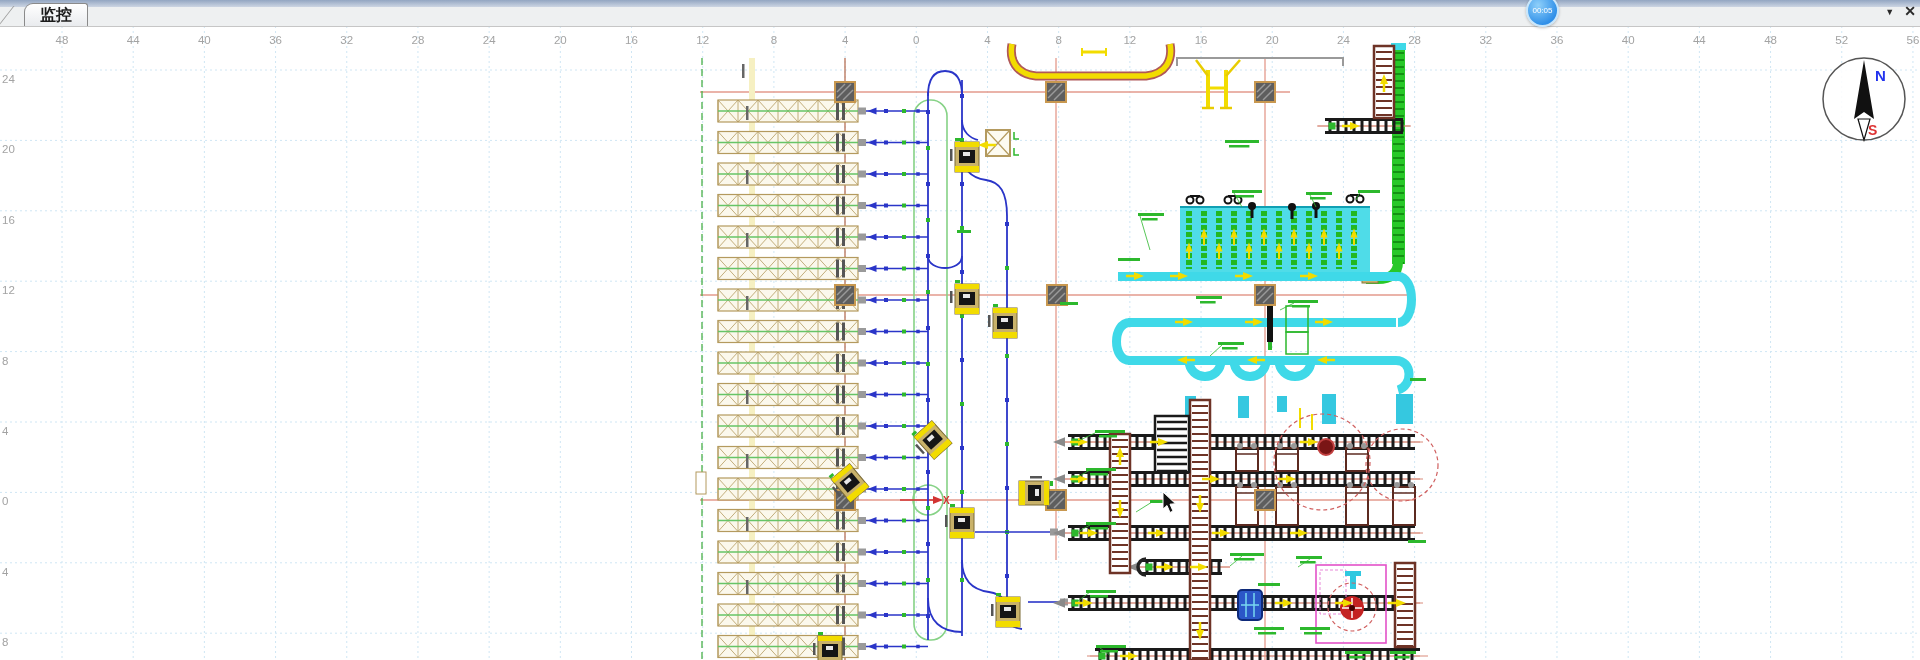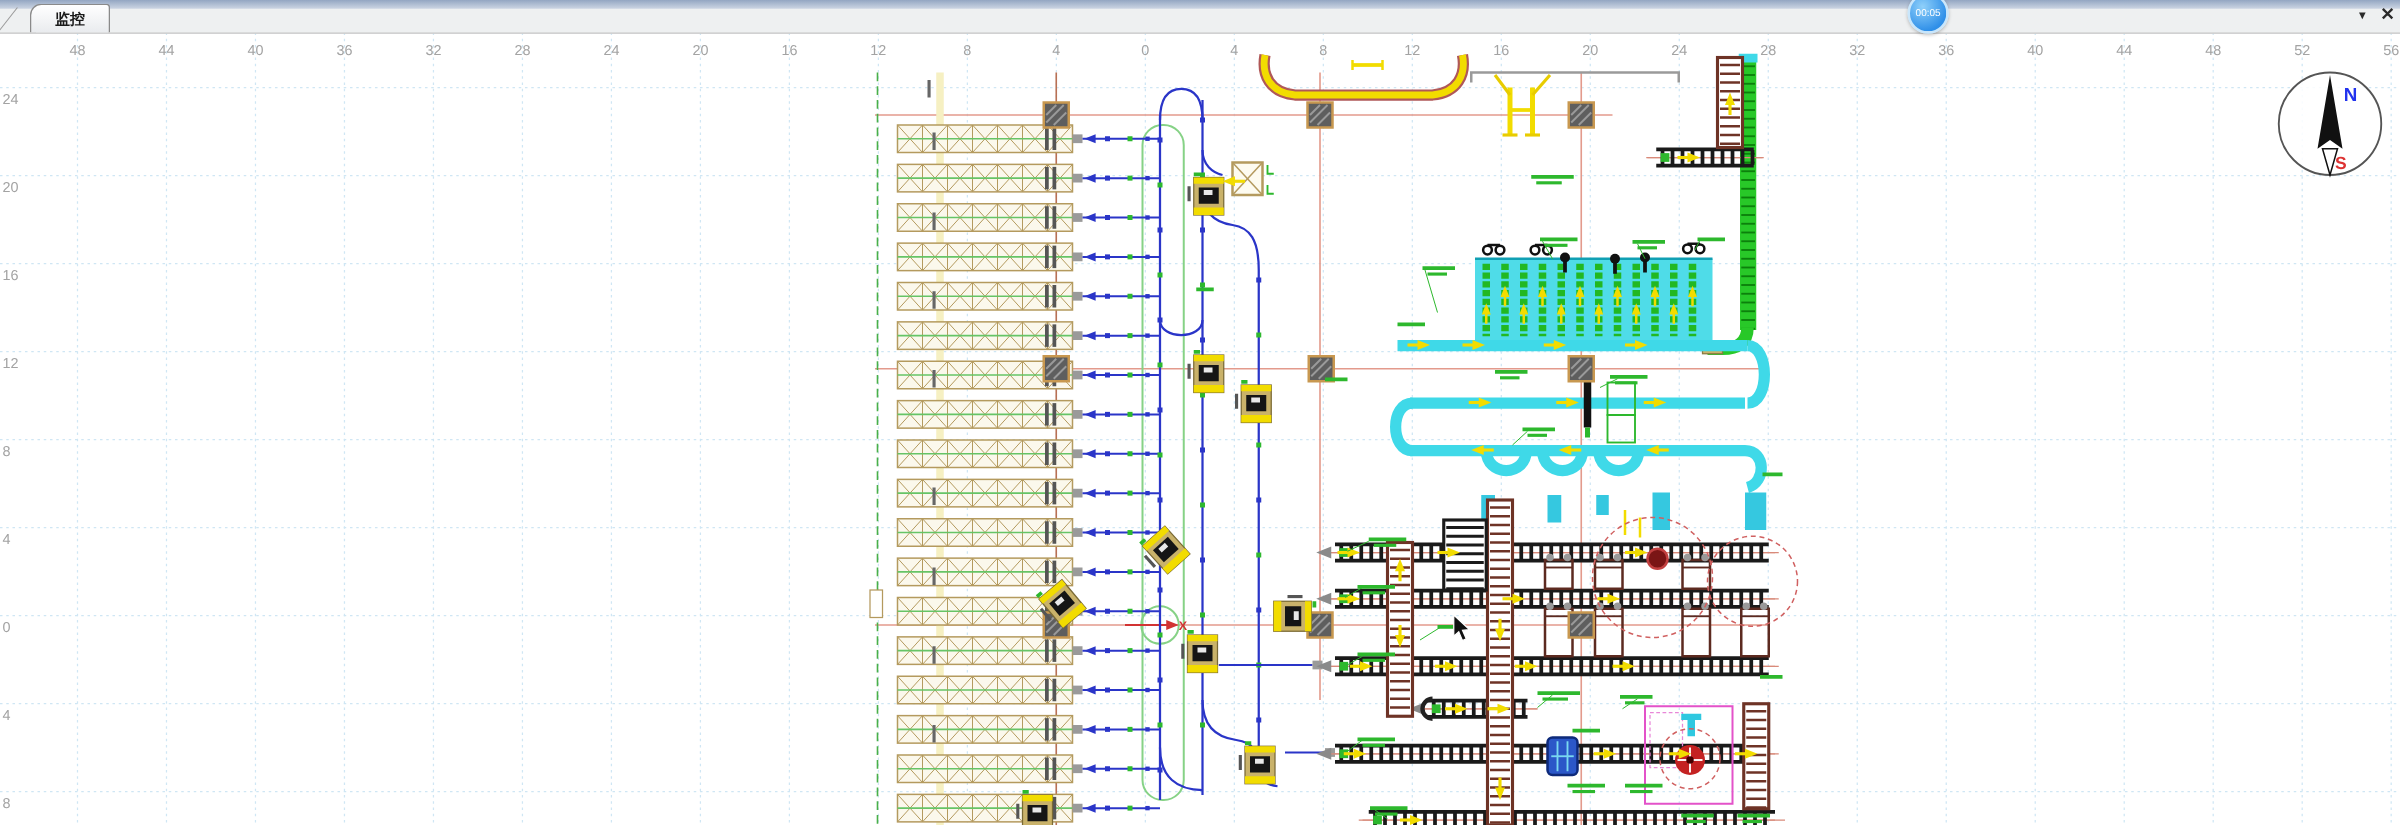--- a/index.html
+++ b/index.html
@@ -7,21 +7,21 @@
   #stage{position:relative;width:1920px;height:660px;}
   #scene{position:absolute;left:0;top:0;}
   
   #titlebar{position:absolute;left:0;top:0;width:1920px;height:26px;background:#eef0f1;
     border-bottom:1px solid #c6c6c6;z-index:5;}
   #topstrip{position:absolute;left:0;top:0;width:100%;height:7px;
     background:linear-gradient(180deg,#93a6c2,#ccd5e3);}
   #tab{position:absolute;left:24px;top:3px;width:62px;height:22px;
     background:linear-gradient(#ffffff,#e9ebee);border:1px solid #8a8a8a;border-bottom:none;
     border-radius:9px 3px 0 0;display:flex;align-items:center;justify-content:center;
-    font-size:12px;font-weight:bold;color:#1a1a1a;z-index:6;}
+    font-size:16px;font-weight:bold;color:#1a1a1a;z-index:6;}
   #tabslant{position:absolute;left:6px;top:6px;width:16px;height:19px;
     border-left:1px solid #9a9a9a;transform:skewX(-38deg);z-index:5;}
   #badge{position:absolute;left:1526px;top:-6px;width:29px;height:29px;border-radius:50%;
     background:radial-gradient(circle at 35% 32%,#8fd0fa,#2f8fe8 72%);
     border:2px solid #c9e6fb;color:#fff;font-size:8px;display:flex;align-items:center;
     justify-content:center;z-index:8;box-shadow:0 1px 3px rgba(0,0,0,.25);}
   #winbtns{position:absolute;right:4px;top:3px;display:flex;gap:10px;align-items:center;
     z-index:7;color:#2a2a2a;}
   #btn-drop{font-size:9px;padding-top:2px;cursor:default;}
   #btn-close{font-size:14px;font-weight:bold;cursor:default;}

